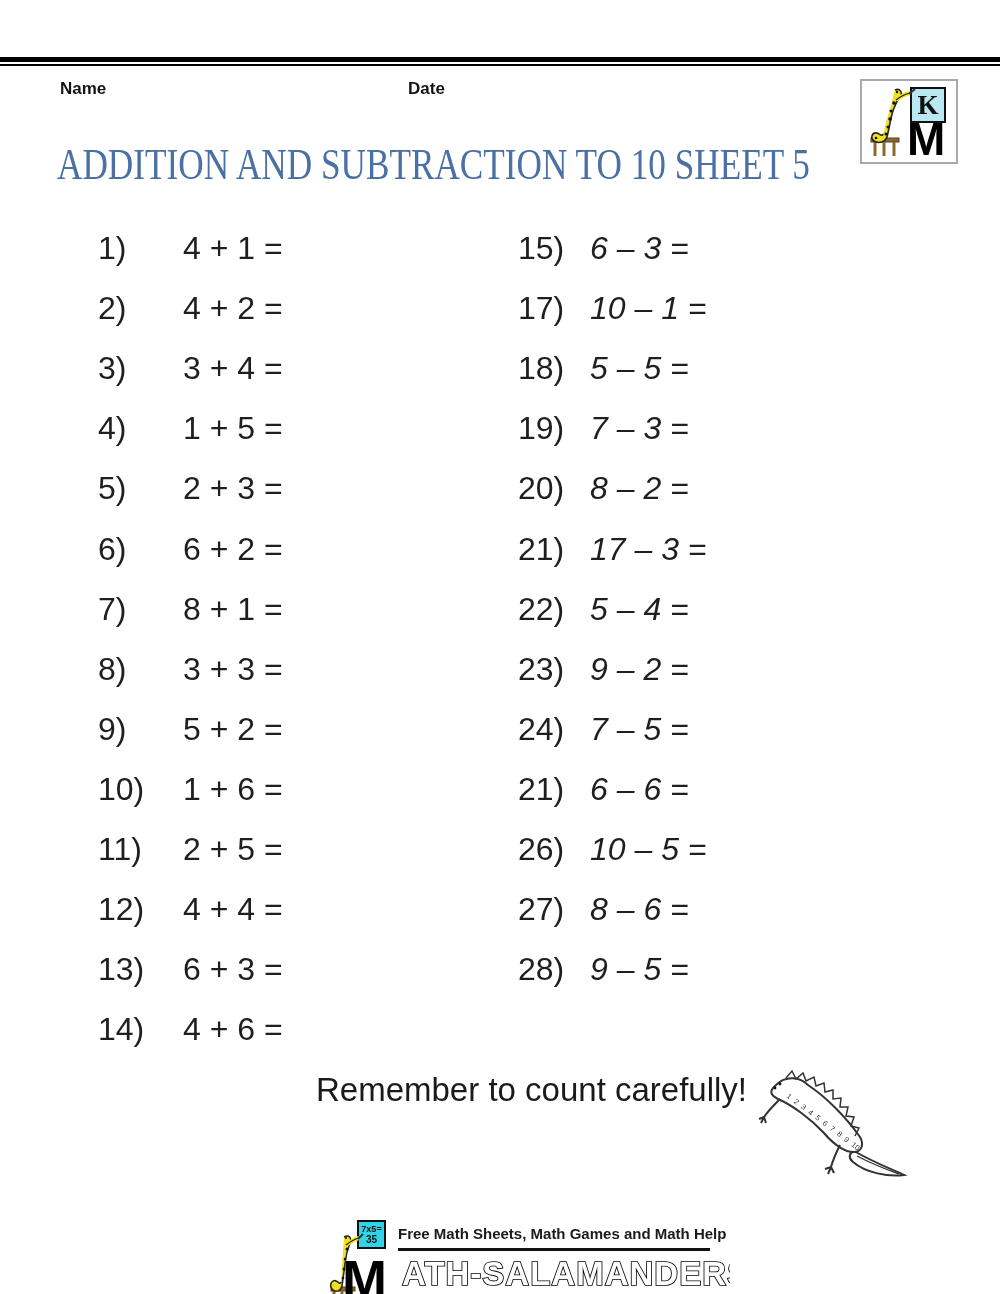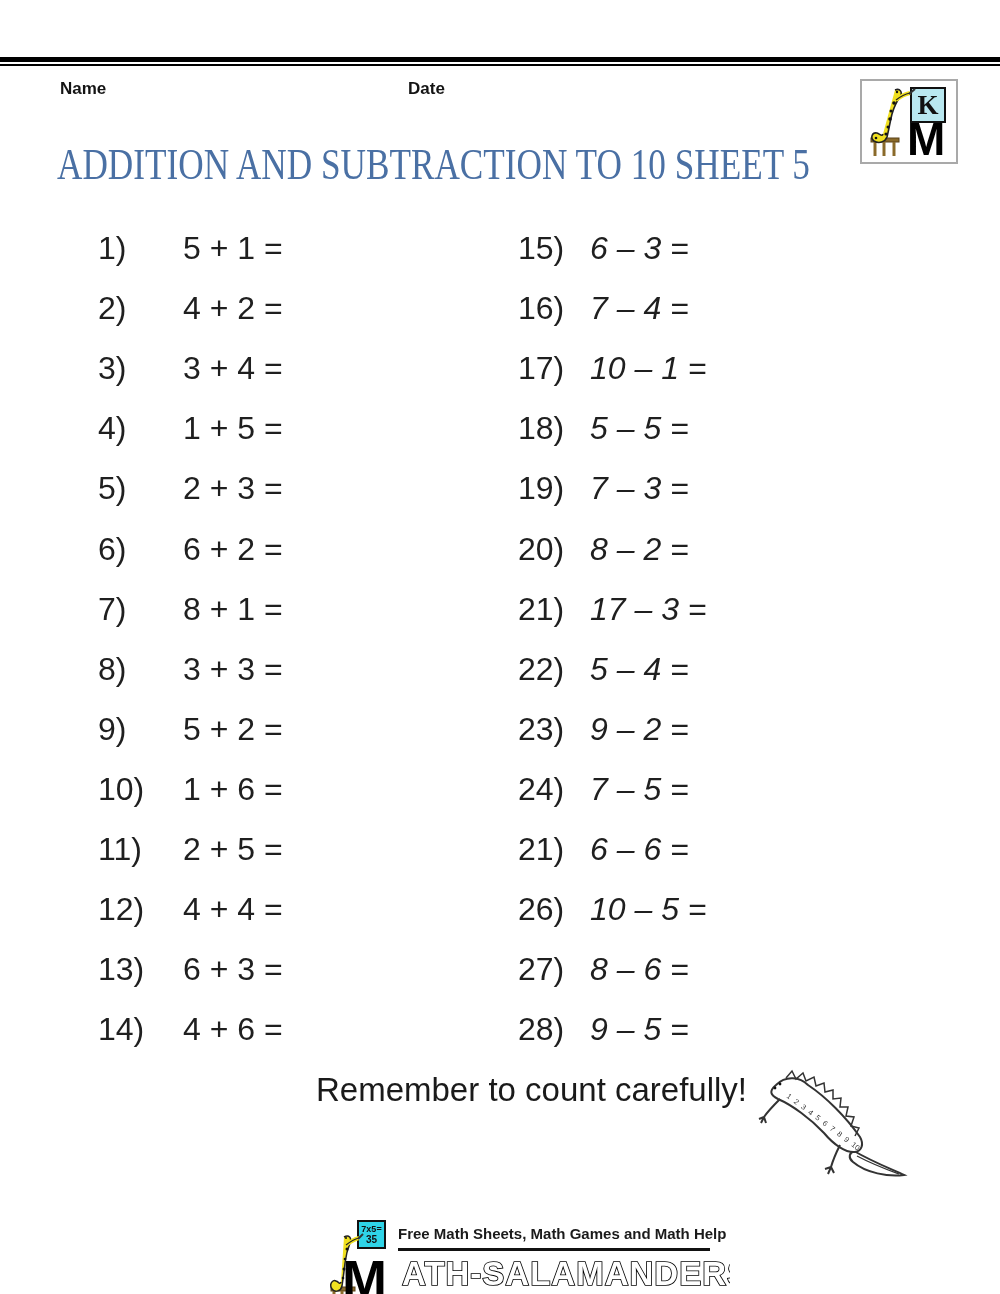--- a/index.html
+++ b/index.html
@@ -97,21 +97,21 @@
       <circle cx="24" cy="53" r="1.6" fill="#111"></circle>
       <circle cx="14" cy="57" r="1.3" fill="#111"></circle>
     </svg>
   </div>
 
   <div class="page-title">ADDITION AND SUBTRACTION TO 10 SHEET 5</div>
 
   <div class="col col-left" id="left-col">
       <div class="prob-row">
         <span class="prob-num">1)</span>
-        <span class="prob-expr">5 + 1 =</span>
+        <span class="prob-expr">4 + 1 =</span>
       </div>
       <div class="prob-row">
         <span class="prob-num">2)</span>
         <span class="prob-expr">4 + 2 =</span>
       </div>
       <div class="prob-row">
         <span class="prob-num">3)</span>
         <span class="prob-expr">3 + 4 =</span>
       </div>
       <div class="prob-row">
@@ -156,24 +156,20 @@
       </div>
       <div class="prob-row">
         <span class="prob-num">14)</span>
         <span class="prob-expr">4 + 6 =</span>
       </div>
     </div>
   <div class="col col-right" id="right-col">
       <div class="prob-row">
         <span class="prob-num">15)</span>
         <span class="prob-expr">6 – 3 =</span>
-      </div>
-      <div class="prob-row">
-        <span class="prob-num">16)</span>
-        <span class="prob-expr">7 – 4 =</span>
       </div>
       <div class="prob-row">
         <span class="prob-num">17)</span>
         <span class="prob-expr">10 – 1 =</span>
       </div>
       <div class="prob-row">
         <span class="prob-num">18)</span>
         <span class="prob-expr">5 – 5 =</span>
       </div>
       <div class="prob-row">

